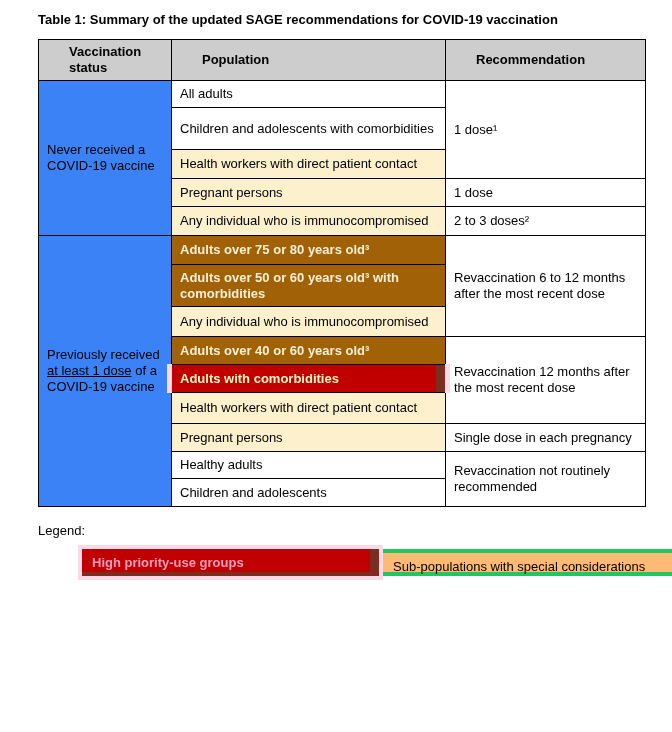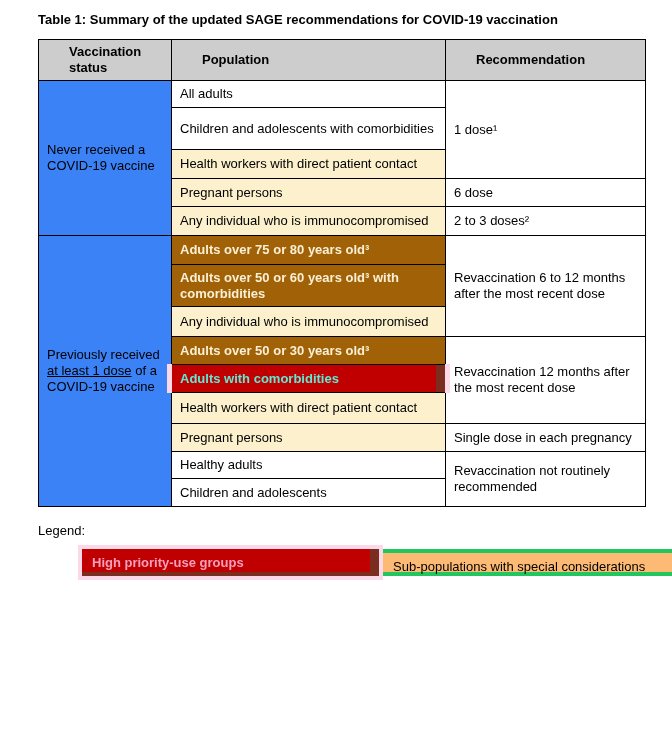--- a/index.html
+++ b/index.html
@@ -49,21 +49,21 @@
   td.status { background: #3b82f6; }
   td.pop.white { background: #ffffff; }
   td.pop.cream { background: #FCF1CC; }
   td.pop.red {
     background: #a16207;
     color: #FAF0D6;
     font-weight: bold;
   }
   td.pop.red-hl {
     background: #C00000;
-    color: #5eead4;
+    color: #fef9c3;
     font-weight: bold;
     position: relative;
     box-shadow: inset -9px 0 0 #7B2D1F;
   }
   td.pop.red-hl::before {
     content: "";
     position: absolute;
     left: -5px;
     top: -1px;
     bottom: -1px;
@@ -164,40 +164,40 @@
           <td class="rec" rowspan="3">1 dose¹</td>
         </tr>
         <tr class="r42">
           <td class="pop white">Children and adolescents with comorbidities</td>
         </tr>
         <tr class="r29">
           <td class="pop cream">Health workers with direct patient contact</td>
         </tr>
         <tr class="r28">
           <td class="pop cream">Pregnant persons</td>
-          <td class="rec">6 dose</td>
+          <td class="rec">1 dose</td>
         </tr>
         <tr class="r29">
           <td class="pop cream">Any individual who is immunocompromised</td>
           <td class="rec">2 to 3 doses²</td>
         </tr>
 
         <tr class="r29">
           <td class="status" rowspan="9"><span>Previously received </span><span class="u">at least 1 dose</span><span> of a COVID-19 vaccine</span></td>
           <td class="pop red">Adults over 75 or 80 years old³</td>
           <td class="rec" rowspan="3">Revaccination 6 to 12 months after the most recent dose</td>
         </tr>
         <tr class="r42">
           <td class="pop red">Adults over 50 or 60 years old³ with comorbidities</td>
         </tr>
         <tr class="r30">
           <td class="pop cream">Any individual who is immunocompromised</td>
         </tr>
         <tr class="r28">
-          <td class="pop red">Adults over 50 or 30 years old³</td>
+          <td class="pop red">Adults over 40 or 60 years old³</td>
           <td class="rec" rowspan="3">Revaccination 12 months after the most recent dose</td>
         </tr>
         <tr class="r28">
           <td class="pop red-hl">Adults with comorbidities</td>
         </tr>
         <tr class="r31">
           <td class="pop cream">Health workers with direct patient contact</td>
         </tr>
         <tr class="r28">
           <td class="pop cream">Pregnant persons</td>

